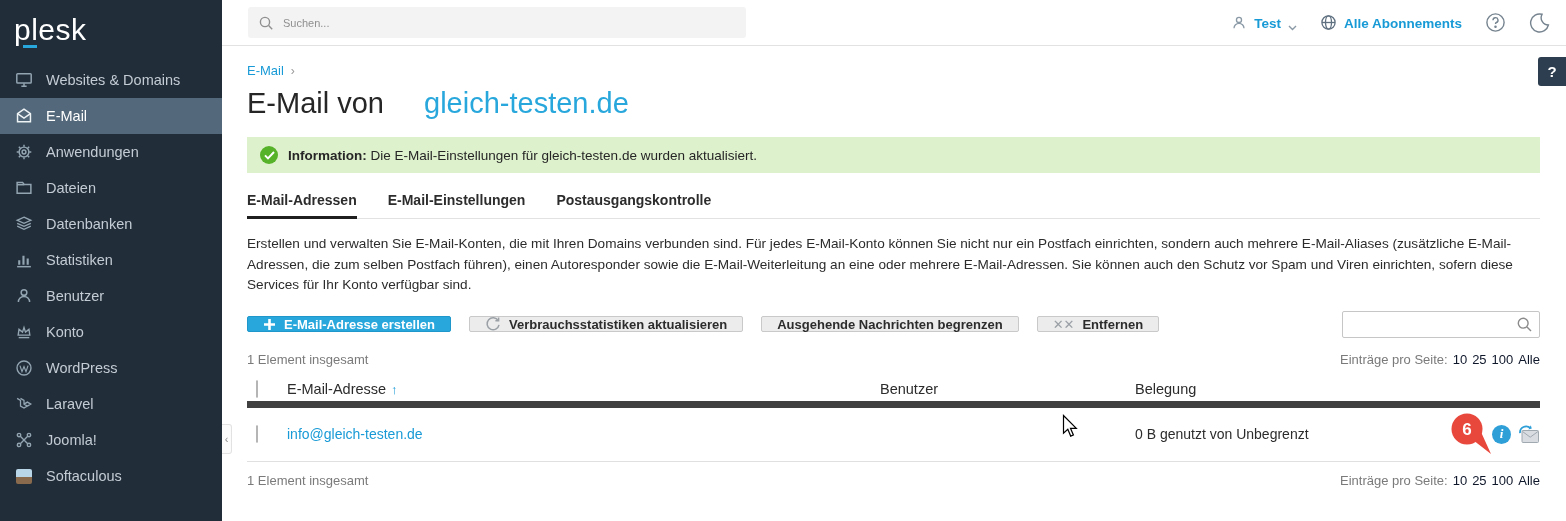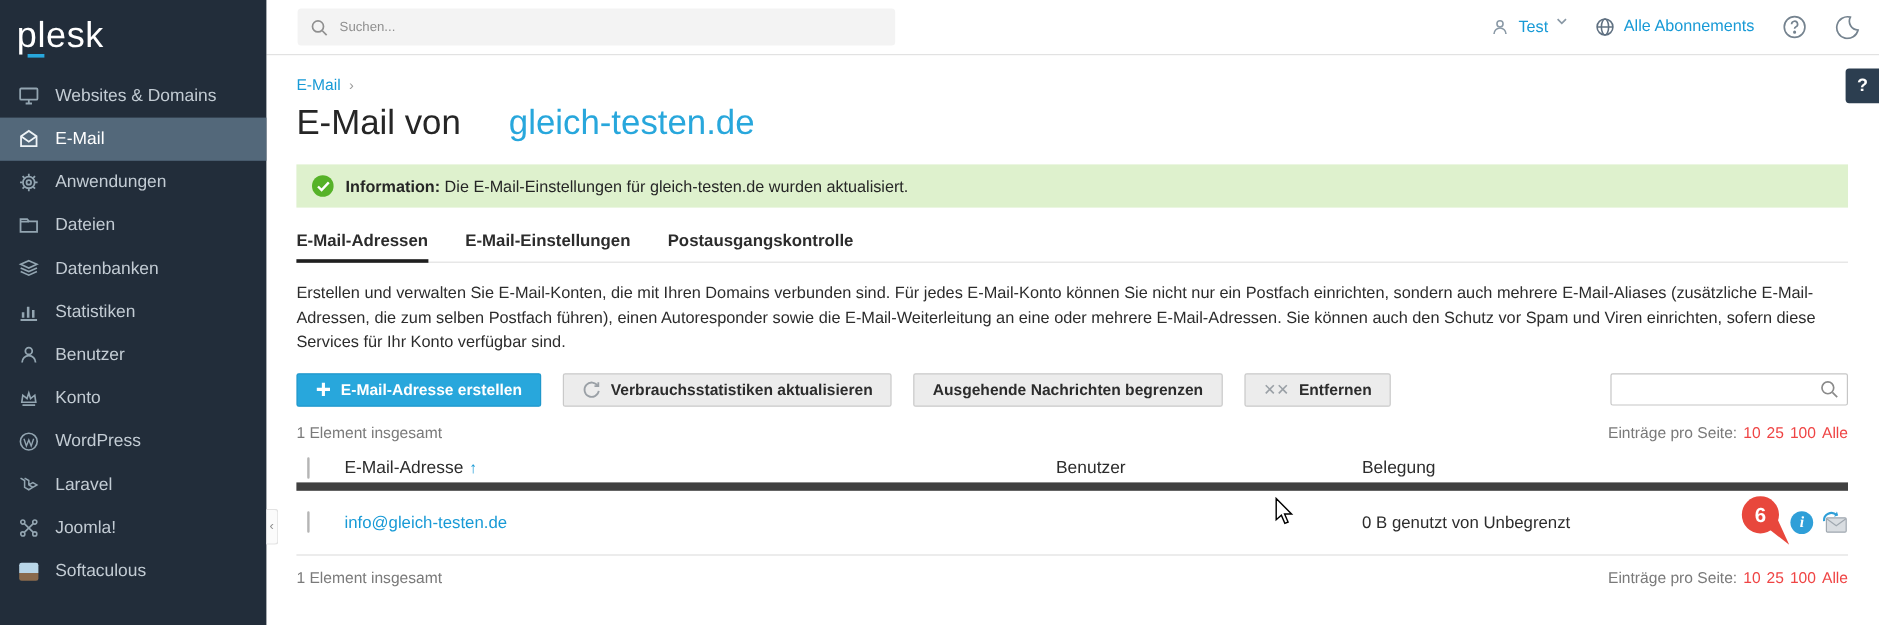--- a/index.html
+++ b/index.html
@@ -33,21 +33,21 @@
   
   .main { position:absolute; left:222px; top:0; width:1344px; height:521px; background:#fff; }
   .topbar { height:46px; border-bottom:1px solid #e2e2e2; display:flex; align-items:center; padding:0 16px 0 26px; }
   .gsearch {
     width:498px; height:31px; background:#f3f3f3; border-radius:3px;
     display:flex; align-items:center; padding:0 10px; gap:9px;
   }
   .gsearch input { border:none; outline:none; background:transparent; font-size:11px; color:#444; width:100%; font-family:inherit; }
   .gsearch input::placeholder { color:#8f8f8f; }
   .top-right { margin-left:auto; display:flex; align-items:center; gap:23px; }
-  .top-link { display:flex; align-items:flex-start; gap:7px; color:#189ad6; font-size:13.5px; font-weight:400; cursor:pointer; }
+  .top-link { display:flex; align-items:flex-end; gap:7px; color:#189ad6; font-size:13.5px; font-weight:700; cursor:pointer; }
   .icon-btn { display:flex; align-items:center; cursor:pointer; color:#75838f; }
   .help-tab {
     position:absolute; right:0; top:57px; width:28px; height:29px; z-index:4;
     background:#2c3e50; color:#fff; border:none; font-size:15px; font-weight:700;
     border-radius:3px 0 0 3px; cursor:pointer; font-family:inherit;
   }
   
   .content { padding:0 26px 0 25px; }
   .breadcrumb { margin-top:17px; font-size:13px; display:flex; gap:7px; align-items:center; }
   .breadcrumb .bc-link { color:#189ad6; cursor:pointer; }
@@ -62,37 +62,37 @@
     width:18px; height:18px; border-radius:50%; background:#56b228; flex:0 0 18px;
     display:flex; align-items:center; justify-content:center;
   }
   .banner b { font-weight:700; }
   .tabs { margin-top:19px; display:flex; gap:31px; border-bottom:1px solid #e2e2e2; }
   .tab { font-size:14px; font-weight:700; color:#2c2c2c; padding-bottom:8px; cursor:pointer; }
   .tab.active { border-bottom:3px solid #1f1f1f; margin-bottom:-1px; }
   .desc { margin-top:15px; font-size:13.6px; line-height:20.6px; color:#2c2c2c; }
   .toolbar { margin-top:15px; display:flex; align-items:center; }
   .btn {
-    height:28px; display:inline-flex; align-items:center; gap:8px; padding:0 15px;
+    height:16px; display:inline-flex; align-items:center; gap:8px; padding:0 15px;
     font-size:13px; font-weight:700; font-family:inherit; border-radius:2px; cursor:pointer;
   }
   .btn-primary { background:#28a7dc; border:1px solid #1f97cb; color:#fff; margin-right:18px; }
   .btn-default { background:#ececec; border:1px solid #c9c9c9; color:#2c2c2c; margin-right:18px; }
   .btn-default .bic { color:#9aa0a6; display:flex; }
   .xglyph { color:#a8a8a8; font-size:13px; font-weight:400; }
   .filter-box { margin-left:auto; position:relative; }
   .filter-box input {
     width:198px; height:27px; border:1px solid #c6c6c6; border-radius:2px; outline:none;
     padding:0 28px 0 8px; font-family:inherit; font-size:13px;
   }
   .filter-box .mag { position:absolute; right:7px; top:5px; color:#8a8a8a; }
   .counts { margin-top:14px; display:flex; justify-content:space-between; align-items:center;
     font-size:13px; color:#7a7a7a; }
   .perpage { display:flex; gap:5px; }
-  .perpage .pp-link { color:#ef4444; cursor:pointer; }
+  .perpage .pp-link { color:#0f172a; cursor:pointer; }
   .tbl-head, .tbl-row {
     display:grid; grid-template-columns:40px 593px 255px 1fr auto; align-items:center;
   }
   .tbl-head { margin-top:10px; height:31px; border-bottom:7px solid #404040; font-size:14.5px; color:#2c2c2c; }
   .tbl-row { height:54px; border-bottom:1px solid #e0e0e0; font-size:14px; }
   .checkbox { width:16px; height:16px; border:1px solid #b5b5b5; border-radius:2px; background:#fff; margin-left:9px; cursor:pointer; }
   .sort-arrow { color:#189ad6; font-size:13px; margin-left:5px; }
   .row-link { color:#189ad6; cursor:pointer; }
   .row-icons { display:flex; align-items:center; gap:7px; justify-content:flex-end; }
   .info-ic {

